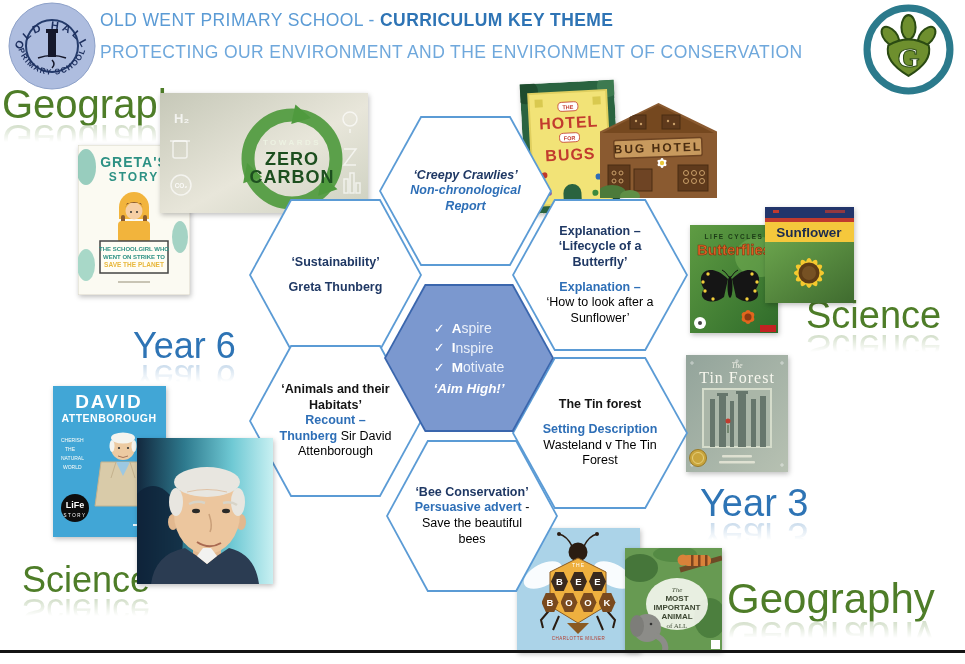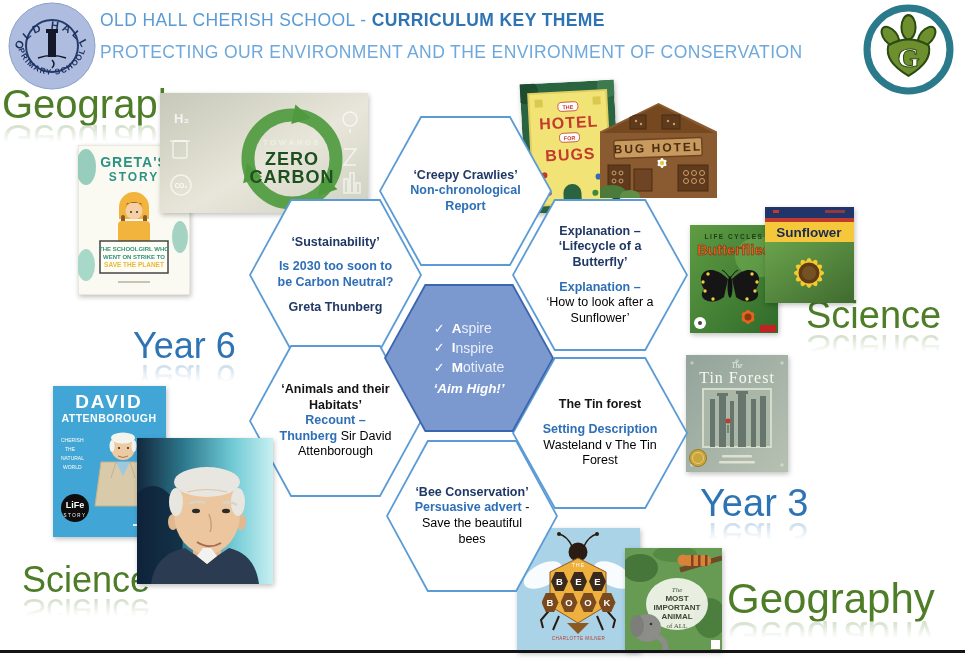--- a/index.html
+++ b/index.html
@@ -37,21 +37,21 @@
   .hex.filled{background:#3a66ad;}
   .hex.filled::before{background:#7b98cf;}
   .hx-content{position:absolute;inset:0;display:flex;flex-direction:column;justify-content:center;
        align-items:center;text-align:center;padding:0 27px;font-size:12.5px;line-height:1.25;z-index:2;}
   .hx-line{margin:0;}
   .hx-line.gap{margin-top:9px;}
   .run-navy{color:#1f3864;font-weight:700;}
   .run-black{color:#151515;font-weight:700;}
   .run-blue{color:#2e6fb7;font-weight:700;}
   .run-light{color:#000000;font-weight:400;}
-  #hex-creepy{left:379px;top:116px;width:173px;height:150px;}
+  #hex-creepy{left:379px;top:116px;width:173px;height:150px;font-style:italic;}
   #hex-sustain{left:249px;top:199px;width:173px;height:152px;}
   #hex-explain{left:512px;top:199px;width:176px;height:152px;}
   #hex-center{left:384px;top:284px;width:170px;height:148px;}
   #hex-animals{left:249px;top:345px;width:173px;height:152px;}
   #hex-tin{left:512px;top:357px;width:176px;height:152px;}
   #hex-bee{left:386px;top:440px;width:172px;height:152px;}
   #aim-items{display:inline-block;text-align:left;}
   .aim-row{display:flex;align-items:center;gap:7px;margin:2px 0;}
   .aim-chk{color:#fff;font-size:13px;}
   .aim-lead{color:#fff;font-weight:700;font-size:13.5px;}
@@ -106,21 +106,21 @@
       <text font-size="8" font-weight="bold" fill="#1d2f5e" letter-spacing="1.2">
         <textPath href="#arcB" startOffset="50%" text-anchor="middle">PRIMARY SCHOOL</textPath>
       </text>
       <rect x="40" y="30" width="8" height="25" fill="#15182b"></rect>
       <rect x="38" y="27" width="12" height="4" fill="#15182b"></rect>
       <path d="M30,56 q14,-5 28,0" stroke="#15182b" stroke-width="1.5" fill="none"></path>
       <path d="M44,58 q4,4 0,8" stroke="#15182b" stroke-width="1.5" fill="none"></path>
     </svg>
   </div>
 
-  <div id="hdr-line1"><span>OLD HALL CHERISH SCHOOL - </span><span class="bold">CURRICULUM KEY THEME</span></div>
+  <div id="hdr-line1"><span>OLD WENT PRIMARY SCHOOL - </span><span class="bold">CURRICULUM KEY THEME</span></div>
   <div id="hdr-line2">PROTECTING OUR ENVIRONMENT AND THE ENVIRONMENT OF CONSERVATION</div>
 
   <div id="g-logo">
     <svg viewBox="0 0 92 92">
       <circle cx="46" cy="46" r="41" fill="#fff" stroke="#2b7a8c" stroke-width="7"></circle>
       <g fill="#6e8f2e" stroke="#2a4a12" stroke-width="2">
         <ellipse cx="46" cy="24" rx="7" ry="12"></ellipse>
         <ellipse cx="28" cy="33" rx="6.5" ry="11" transform="rotate(-40 28 33)"></ellipse>
         <ellipse cx="64" cy="33" rx="6.5" ry="11" transform="rotate(40 64 33)"></ellipse>
         <path d="M26,42 Q46,30 66,42 Q70,58 46,72 Q22,58 26,42 Z"></path>
@@ -522,21 +522,20 @@
 
   <div class="hex" id="hex-creepy">
     <div class="hx-content">
         <div class="hx-line"><span class="run-navy">‘Creepy Crawlies’</span></div>
         <div class="hx-line"><span class="run-blue">Non-chronological Report</span></div>
       </div>
   </div>
   <div class="hex" id="hex-sustain">
     <div class="hx-content">
         <div class="hx-line"><span class="run-navy">‘Sustainability’</span></div>
-        <div class="hx-line gap"><span class="run-blue">Is 2030 too soon to be Carbon Neutral?</span></div>
         <div class="hx-line gap"><span class="run-navy">Greta Thunberg</span></div>
       </div>
   </div>
   <div class="hex" id="hex-explain">
     <div class="hx-content">
         <div class="hx-line"><span class="run-navy">Explanation – ‘Lifecycle of a Butterfly’</span></div>
         <div class="hx-line gap"><span class="run-blue">Explanation –</span></div>
         <div class="hx-line"><span class="run-light">‘How to look after a Sunflower’</span></div>
       </div>
   </div>

